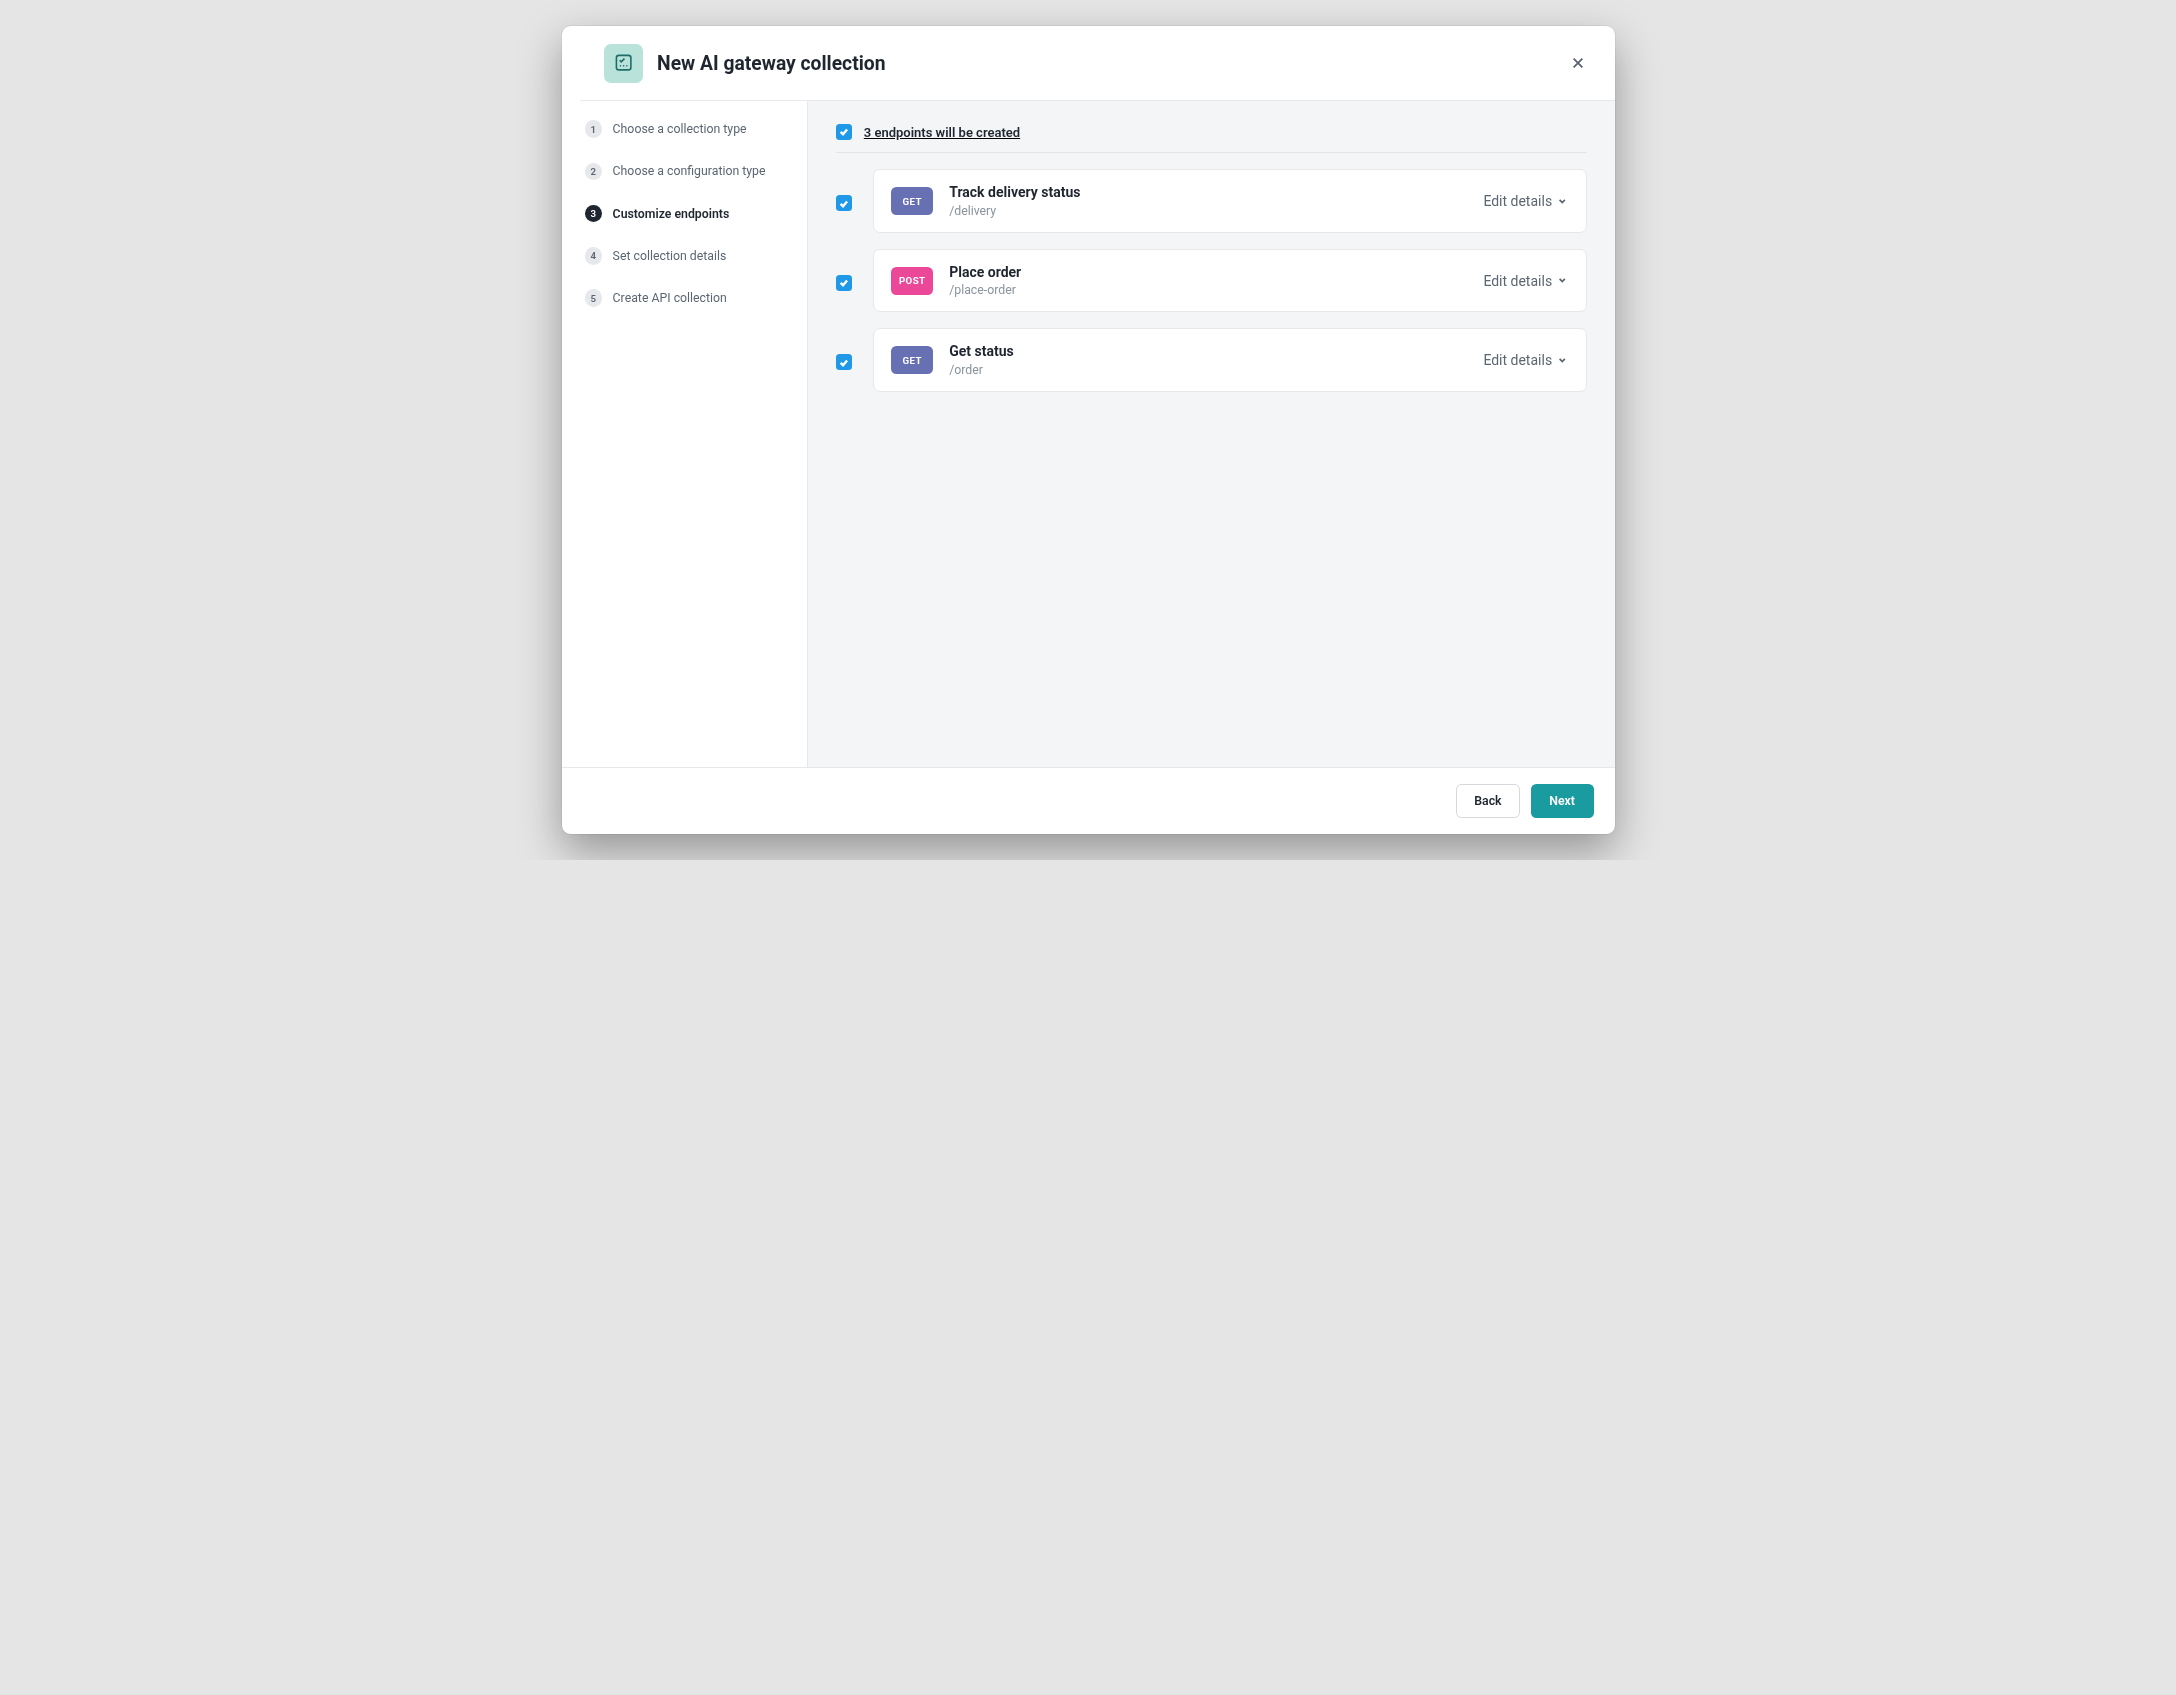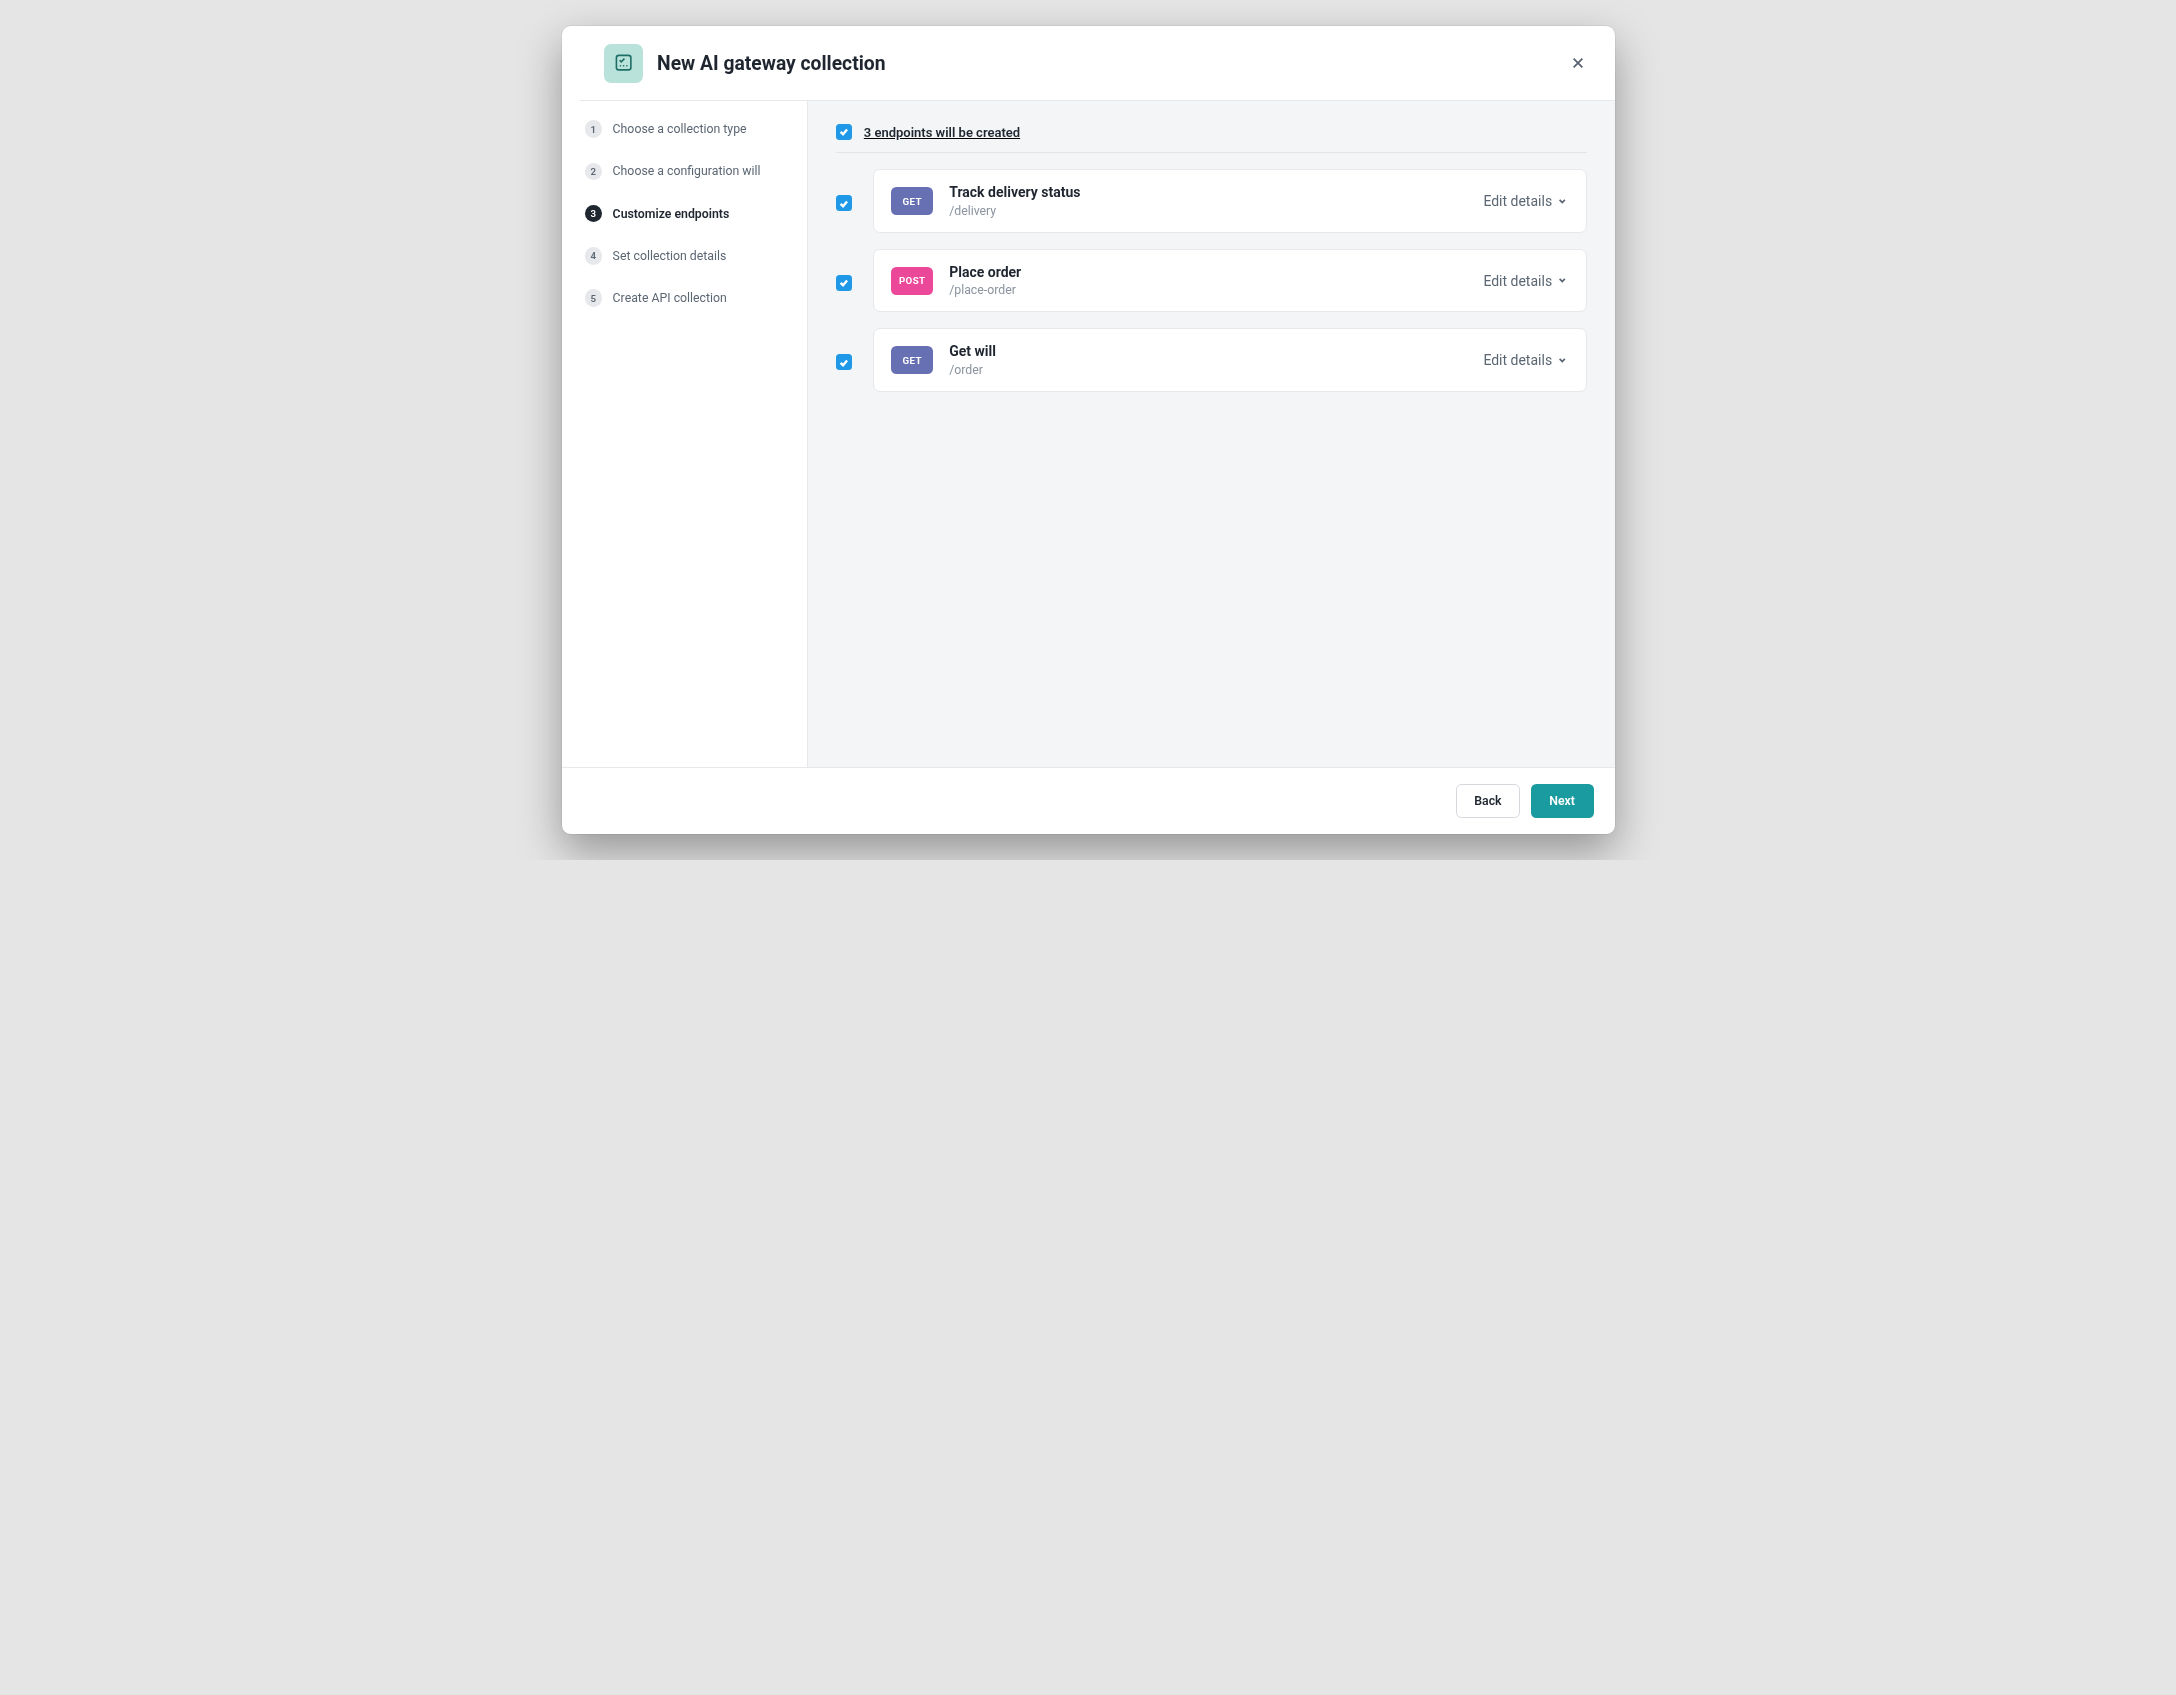--- a/index.html
+++ b/index.html
@@ -68,21 +68,21 @@
 
   <div class="modal-body">
     <div class="sidebar">
 
     <div class="step">
           <span class="step-badge">1</span>
           <span class="step-label">Choose a collection type</span>
         </div>
         <div class="step">
           <span class="step-badge">2</span>
-          <span class="step-label">Choose a configuration will</span>
+          <span class="step-label">Choose a configuration type</span>
         </div>
         <div class="step active">
           <span class="step-badge">3</span>
           <span class="step-label">Customize endpoints</span>
         </div>
         <div class="step">
           <span class="step-badge">4</span>
           <span class="step-label">Set collection details</span>
         </div>
         <div class="step">
@@ -142,21 +142,21 @@
           </div>
           <div class="endpoint-row">
             <span class="chk">
               <svg width="9.7" height="9.7" viewBox="0 0 12 12">
                 <path d="M2 6l3 3 5-6"></path>
               </svg>
             </span>
             <div class="card">
               <div class="method get">GET</div>
               <div class="ep-info">
-                <div class="ep-title">Get will</div>
+                <div class="ep-title">Get status</div>
                 <div class="ep-path">/order</div>
               </div>
               <div class="edit-btn">
                 <span>Edit details</span>
                 <svg width="10.5" height="10.5" viewBox="0 0 12 12">
                   <path d="M3 4.5l3 3 3-3"></path>
                 </svg>
               </div>
             </div>
           </div>

